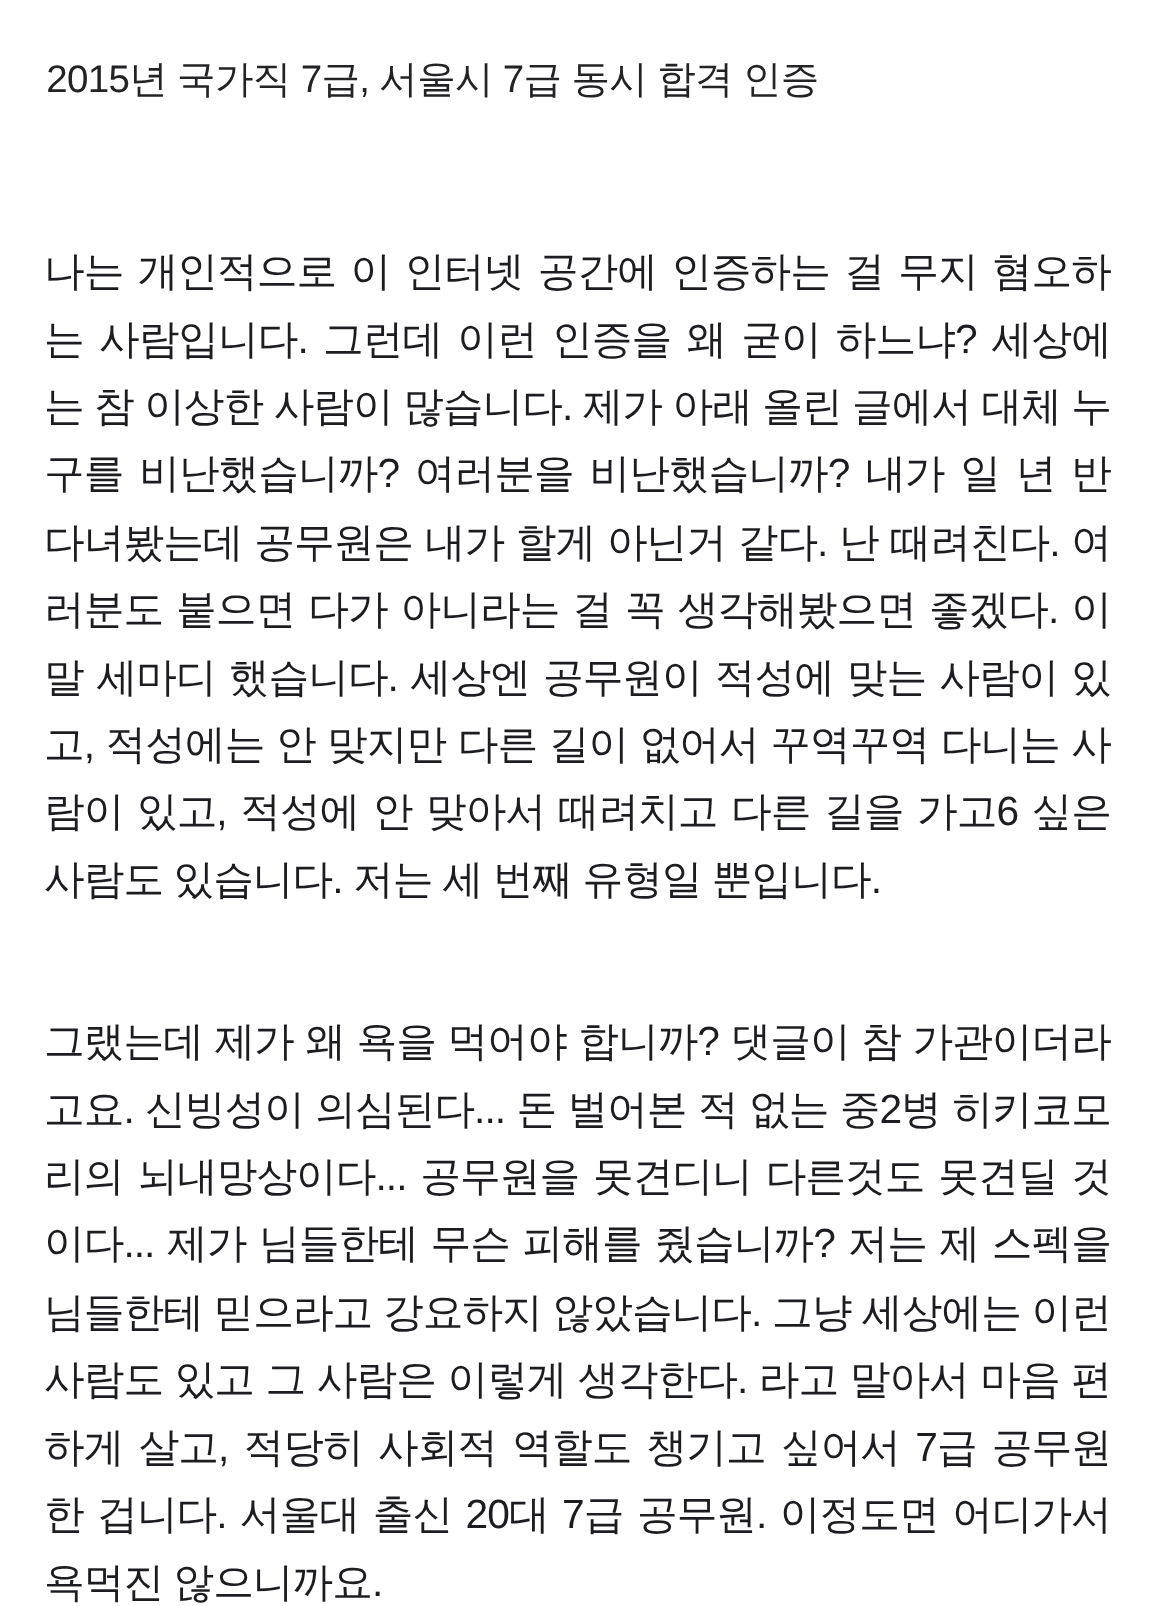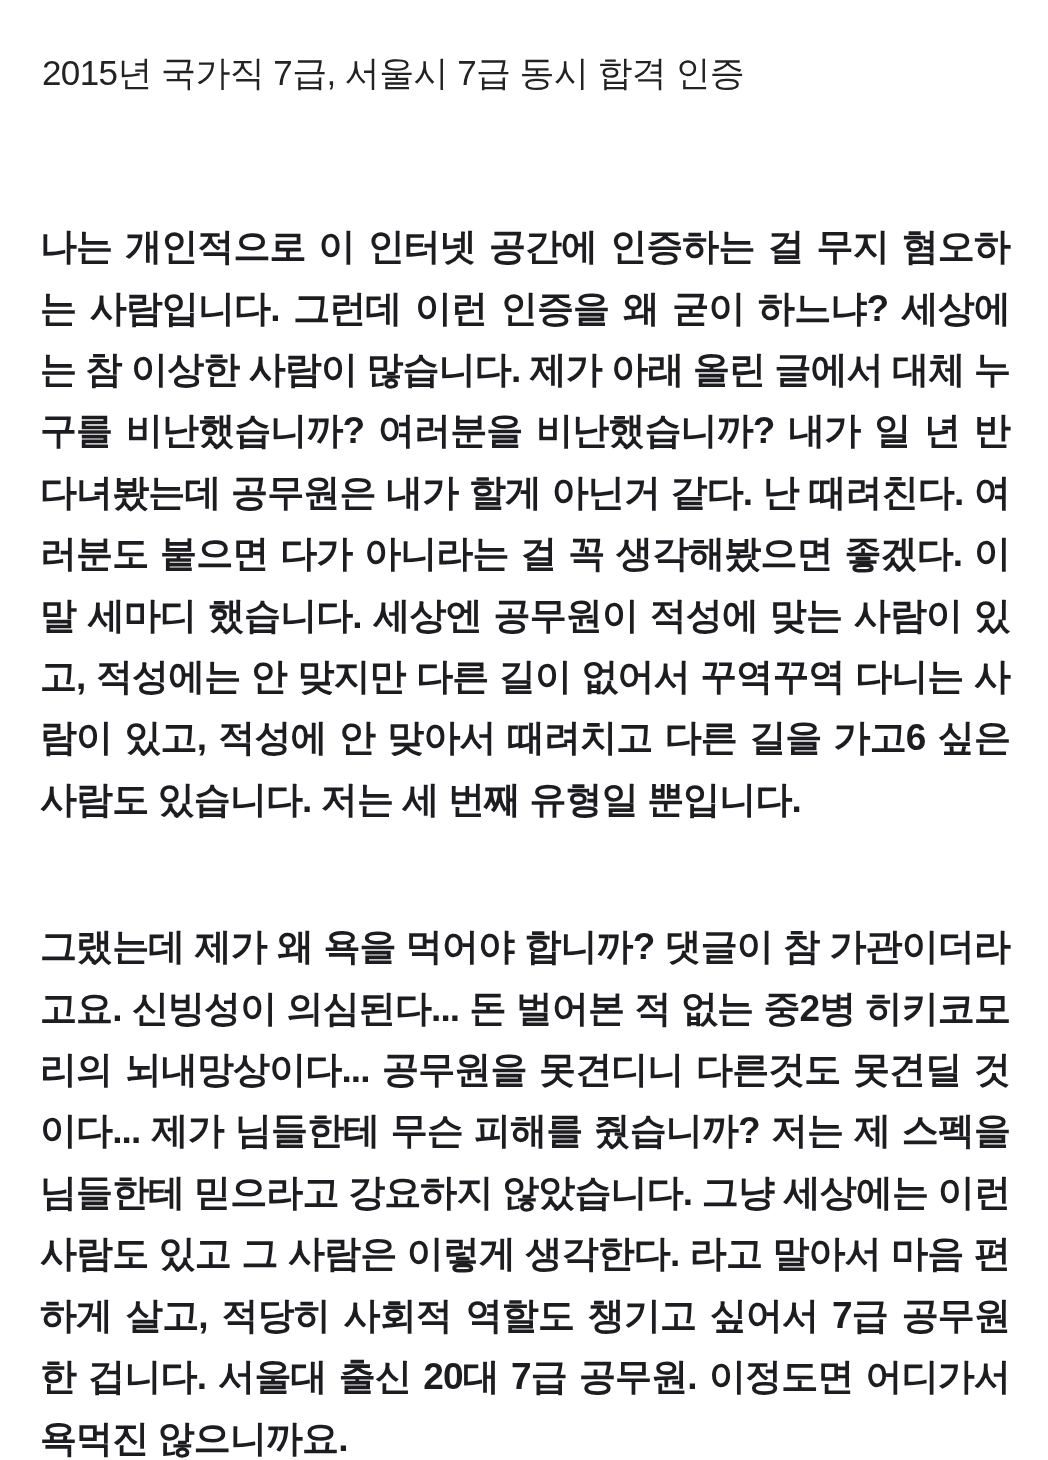--- a/index.html
+++ b/index.html
@@ -34,21 +34,21 @@
   }
   .body-block {
     margin: 0 0 0 2px;
     font-size: 37px;
     line-height: 1.66;
     letter-spacing: -0.9px;
     color: #1d1d21;
     text-align: justify;
     text-justify: inter-character;
     word-break: break-all;
-    font-weight: 700;
+    font-weight: 400;
   }
   .para-1 { margin-top: 120px; }
   .para-2 { margin-top: 86px; }
 </style>
 </head>
 <body>
 
 <div class="page">
   <h1 class="doc-title">2015년 국가직 7급, 서울시 7급 동시 합격 인증</h1>
 

